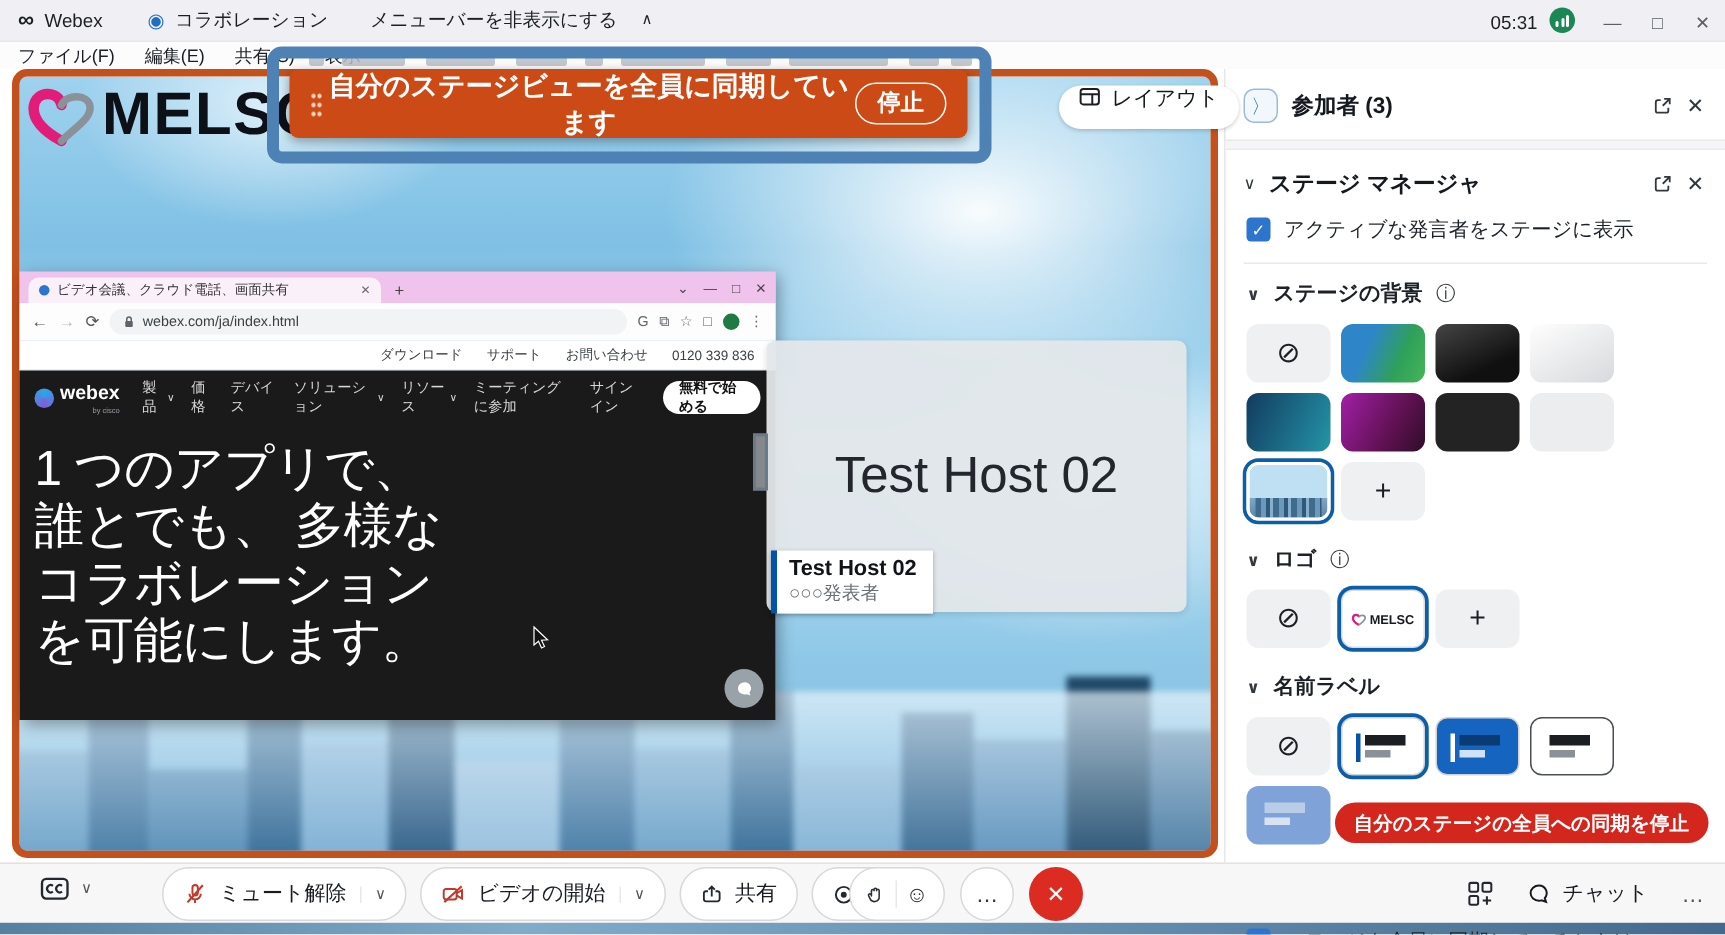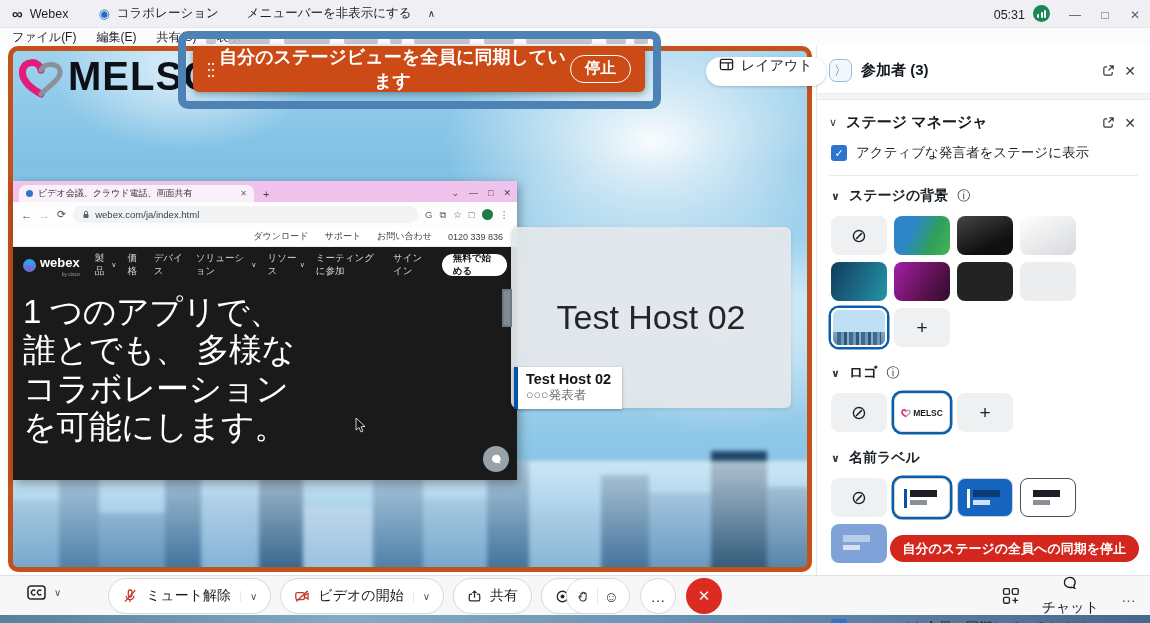--- a/index.html
+++ b/index.html
@@ -131,21 +131,21 @@
   .pill { height:36px; border:1px solid #D6D8DB; background:#fff; border-radius:18px; display:flex; align-items:center; gap:8px; padding:0 13px; font-size:14px; color:#191d23; }
   .pill .dd { padding-left:9px; margin-left:1px; border-left:1px solid #E6E8EA; font-size:10px; color:#555; }
   #reactions { position:absolute; left:566px; top:2px; }
   .rpill { width:64px; justify-content:space-around; padding:0 10px; gap:6px; }
   .rpill .sep { width:1px; height:18px; background:#E6E8EA; }
   .smiley { font-size:15px; color:#2a2e33; }
   #more-circ { position:absolute; left:640px; top:2px; width:36px; height:36px; border-radius:50%; border:1px solid #D6D8DB; background:#fff; display:flex; align-items:center; justify-content:center; font-size:15px; color:#333; }
   #leave { position:absolute; left:686px; top:2px; width:36px; height:36px; border-radius:50%; background:#DC2B20; display:flex; align-items:center; justify-content:center; color:#fff; font-size:15px; font-weight:700; }
   #rctrls { position:absolute; right:14px; top:2px; height:36px; display:flex; align-items:center; gap:22px; }
   #parts-pill { height:33px; background:#DBDBDE; border-radius:17px; display:flex; align-items:center; gap:8px; padding:0 13px; font-size:14px; font-weight:600; color:#16191d; }
-  #chat-btn { display:flex; align-items:center; gap:8px; font-size:14px; color:#16191d;flex-direction:column; }
+  #chat-btn { display:flex; align-items:center; gap:8px; font-size:14px; color:#16191d; }
   #bstrip { position:absolute; left:0; top:615px; width:1150px; height:8px; background:linear-gradient(90deg,#57809F,#82ABC8 30%,#6C96B5 55%,#46698B); }
   svg { display:block; }
 </style>
 </head>
 <body>
 
 <div id="titlebar">
   <div class="grp">
     <span class="webex-mark">∞</span>
     <span>Webex</span>

